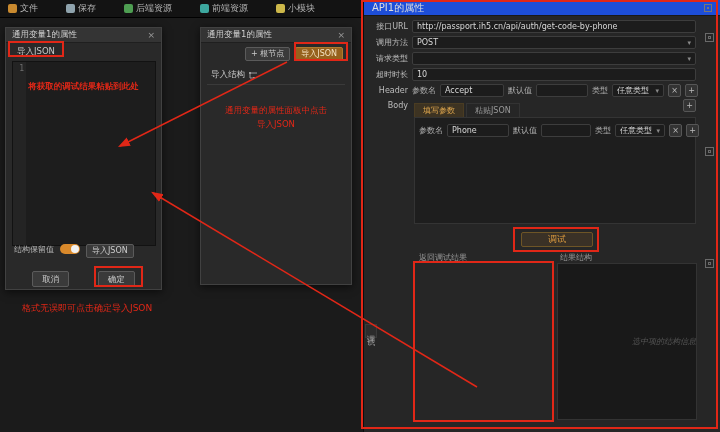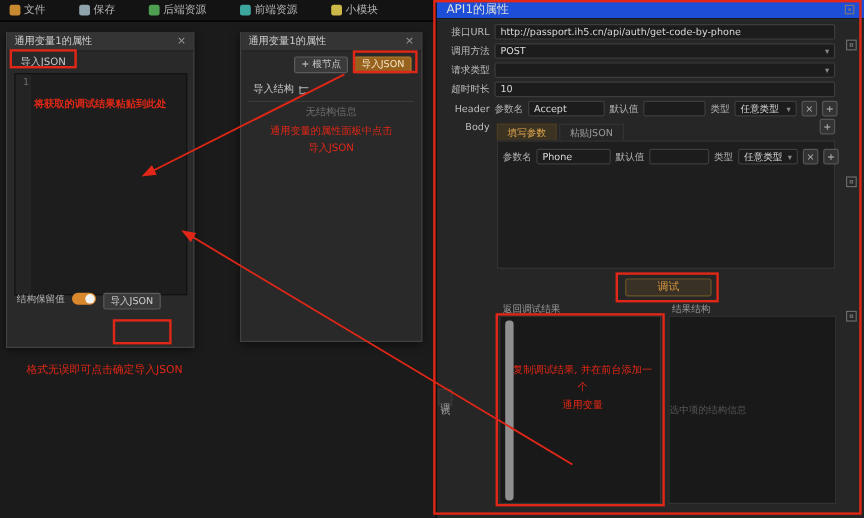--- a/index.html
+++ b/index.html
@@ -85,21 +85,21 @@
   .param-box { position:absolute; left:50px; right:24px; top:117px; height:107px;
     background:#1e1e1e; border:1px solid #343434; }
   .param-row { position:absolute; left:4px; right:4px; top:6px; height:13px; display:flex;
     align-items:center; gap:4px; font-size:8px; }
   .debug-btn { position:absolute; left:157px; top:232px; width:72px; height:15px;
     background:#3a3126; border:1px solid #6e5526; color:#dd9c3f; font-size:9px;
     display:flex; align-items:center; justify-content:center; border-radius:2px; }
   .res-h { position:absolute; top:252px; font-size:8px; color:#9a9a9a; }
   .res-box { position:absolute; top:263px; height:157px; background:#191919; border:1px solid #333; }
   .res-box-left { left:52px; width:135px; }
-  .res-box-right { left:193px; width:140px; display:flex; align-items:center; justify-content:flex-start; }
+  .res-box-right { left:193px; width:140px; display:flex; align-items:center; justify-content:flex-end;font-style:italic; }
   .scrollbar { position:absolute; left:4px; top:3px; width:7px; height:150px;
     background:#8f8f8f; border-radius:3px; }
   .res-hint { position:absolute; left:8px; right:4px; top:38px; text-align:center;
     font-size:8.5px; color:#e12717; line-height:1.7; }
   .res-placeholder { color:#555; font-size:8px; }
   .side-tab { position:absolute; left:1px; top:324px; width:12px; padding:4px 1px;
     background:#2c2c2c; color:#9a9a9a; font-size:8px; writing-mode:vertical-rl;
     text-align:center; letter-spacing:2px; border:1px solid #3a3a3a; }
   .dock { position:absolute; right:6px; width:9px; height:9px; border:1px solid #6a6a6a; }
   .dock::after { content:""; position:absolute; inset:2px; border:1px solid #6a6a6a; }
@@ -153,41 +153,44 @@
       </div>
     </div>
     <div class="editor-hint ann-text">将获取的调试结果粘贴到此处</div>
     <div class="toggle-row">
       <span>结构保留值</span>
       <span class="toggle">
           <span class="knob"></span>
         </span>
       <button class="btn small">导入JSON</button>
     </div>
+    <div class="btn-row">
+      <button class="btn">取消</button>
+      <button class="btn">确定</button>
+    </div>
   </div>
 
   <div class="dialog dialog-mid">
     <div class="dlg-title">
       <span>通用变量1的属性</span>
       <span class="close">×</span>
     </div>
     <div class="mid-btn-row">
       <button class="btn small">+ 根节点</button>
       <button class="btn small accent">导入JSON</button>
     </div>
     <div class="import-structure">
       <span>导入结构</span>
       <svg width="9" height="9" viewBox="0 0 9 9">
         <path d="M1 2 H8 M1 2 V7 H5" stroke="#9a9a9a" stroke-width="1" fill="none"></path>
         <rect x="0" y="1" width="2" height="2" fill="#9a9a9a"></rect>
           <rect x="4" y="6" width="2" height="2" fill="#9a9a9a"></rect>
       </svg>
     </div>
     <div class="divider"></div>
-    <div class="empty-text">无结构信息</div>
     <div class="panel-hint ann-text">
       <div>通用变量的属性面板中点击</div>
       <div>导入JSON</div>
     </div>
   </div>
 
   <div class="ann-text ann-bottom">格式无误即可点击确定导入JSON</div>
 
   <div class="api-panel">
     <div class="api-title">
@@ -261,27 +264,20 @@
         <span class="sq-btn">×</span>
         <span class="sq-btn">+</span>
       </div>
     </div>
 
     <div class="debug-btn">调试</div>
 
     <div class="res-h" style="left:55px">返回调试结果</div>
     <div class="res-h" style="left:196px">结果结构</div>
 
-    <div class="res-box res-box-left">
-      <div class="scrollbar"></div>
-      <div class="res-hint ann-text">
-        <div>复制调试结果, 并在前台添加一个</div>
-        <div>通用变量</div>
-      </div>
-    </div>
     <div class="res-box res-box-right">
       <span class="res-placeholder">选中项的结构信息</span>
     </div>
 
     <div class="side-tab">调试</div>
 
     <div class="dock t1"></div>
     <div class="dock t2"></div>
     <div class="dock t3"></div>
   </div>

